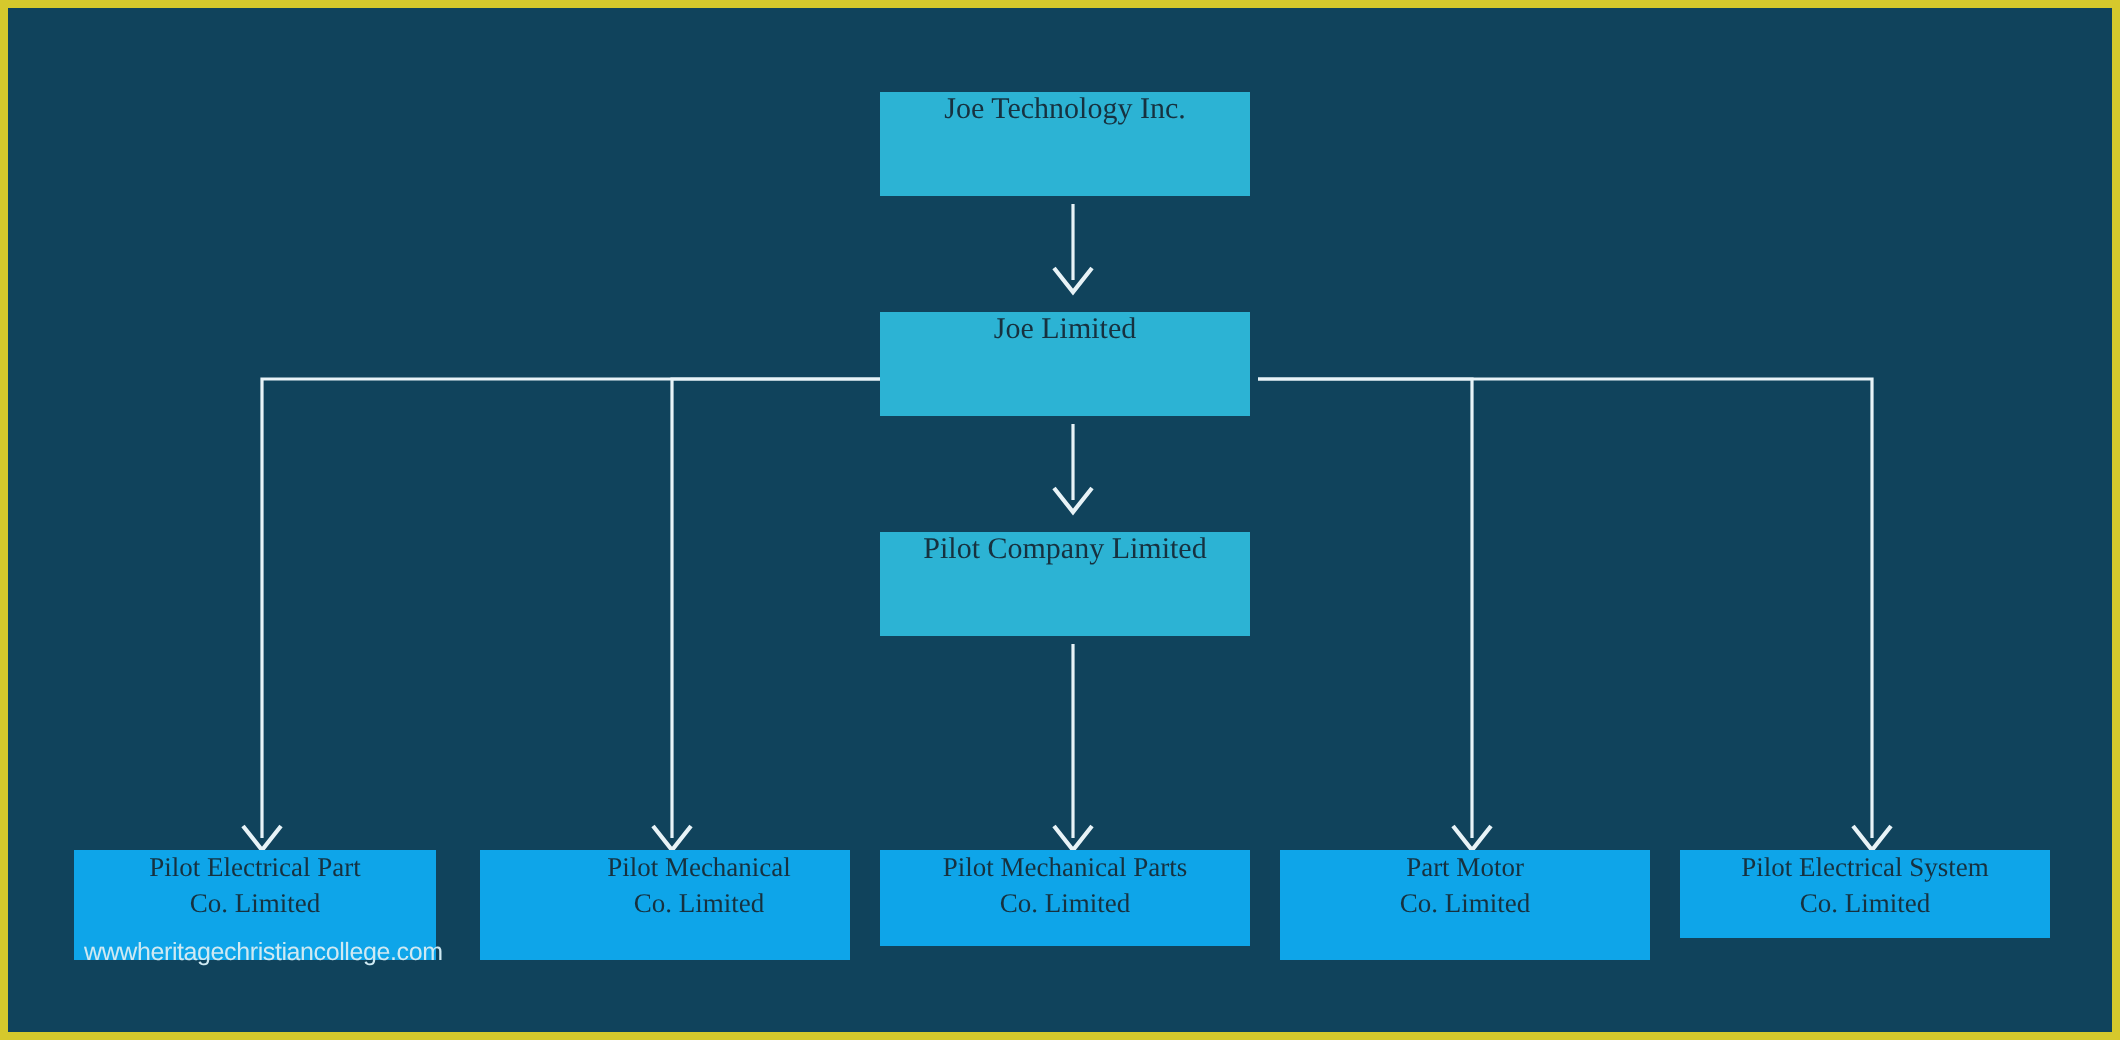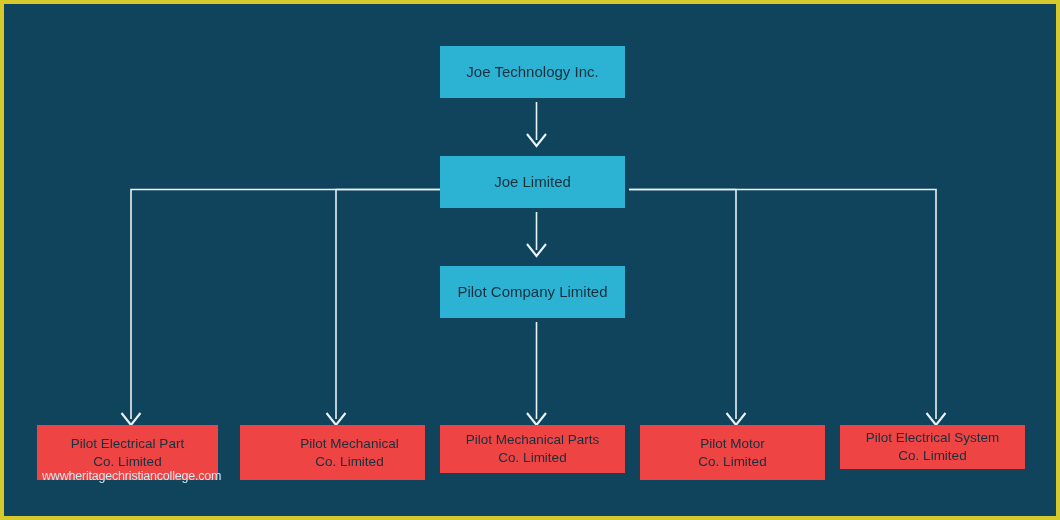--- a/index.html
+++ b/index.html
@@ -37,31 +37,31 @@
     width: 1060px;
     height: 520px;
     pointer-events: none;
   }
   .node {
     position: absolute;
     box-sizing: border-box;
     display: flex;
     flex-direction: column;
     align-items: center;
-    justify-content: center;
     text-align: center;
     color: #17313f;
     line-height: 1.32;
+    font-family: Liberation Serif, serif;
   }
   .node.level-a {
     background: #2cb3d4;
     font-size: 15px;
   }
   .node.level-b {
-    background: #ef4444;
+    background: #0ea5e9;
     font-size: 13.5px;
   }
   .node-line {
     display: block;
     white-space: nowrap;
   }
   #watermark {
     position: absolute;
     left: 38px;
     top: 465px;
@@ -126,21 +126,21 @@
     <span class="node-line">Pilot Mechanical</span>
     <span class="node-line">Co. Limited</span>
   </div>
 
   <div class="node level-b" style="left:436px; top:421px; width:185px; height:48px;">
     <span class="node-line">Pilot Mechanical Parts</span>
     <span class="node-line">Co. Limited</span>
   </div>
 
   <div class="node level-b" style="left:636px; top:421px; width:185px; height:55px;">
-    <span class="node-line">Pilot Motor</span>
+    <span class="node-line">Part Motor</span>
     <span class="node-line">Co. Limited</span>
   </div>
 
   <div class="node level-b" style="left:836px; top:421px; width:185px; height:44px;">
     <span class="node-line">Pilot Electrical System</span>
     <span class="node-line">Co. Limited</span>
   </div>
 
   <div id="watermark">wwwheritagechristiancollege.com</div>
 

